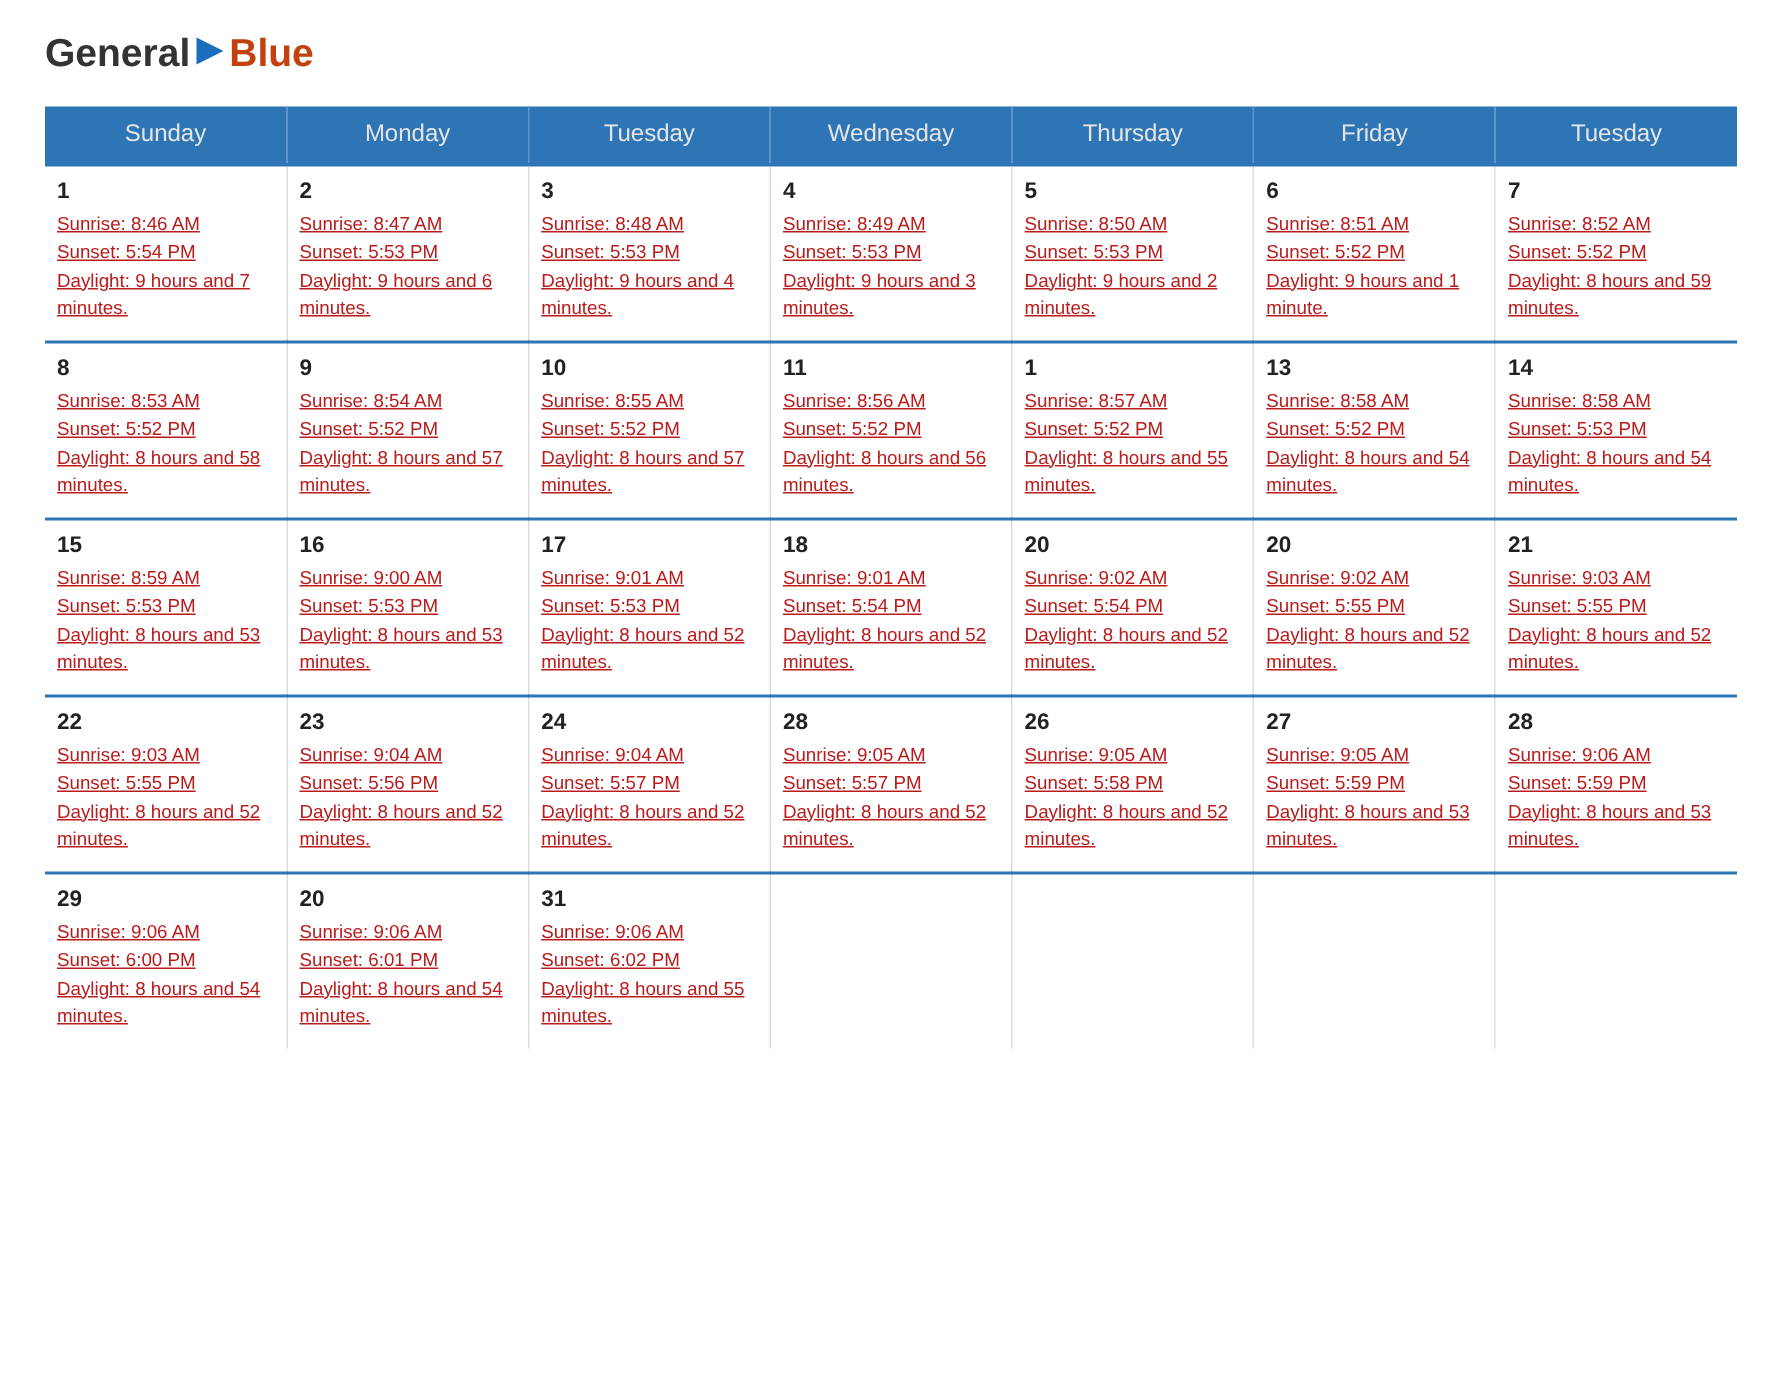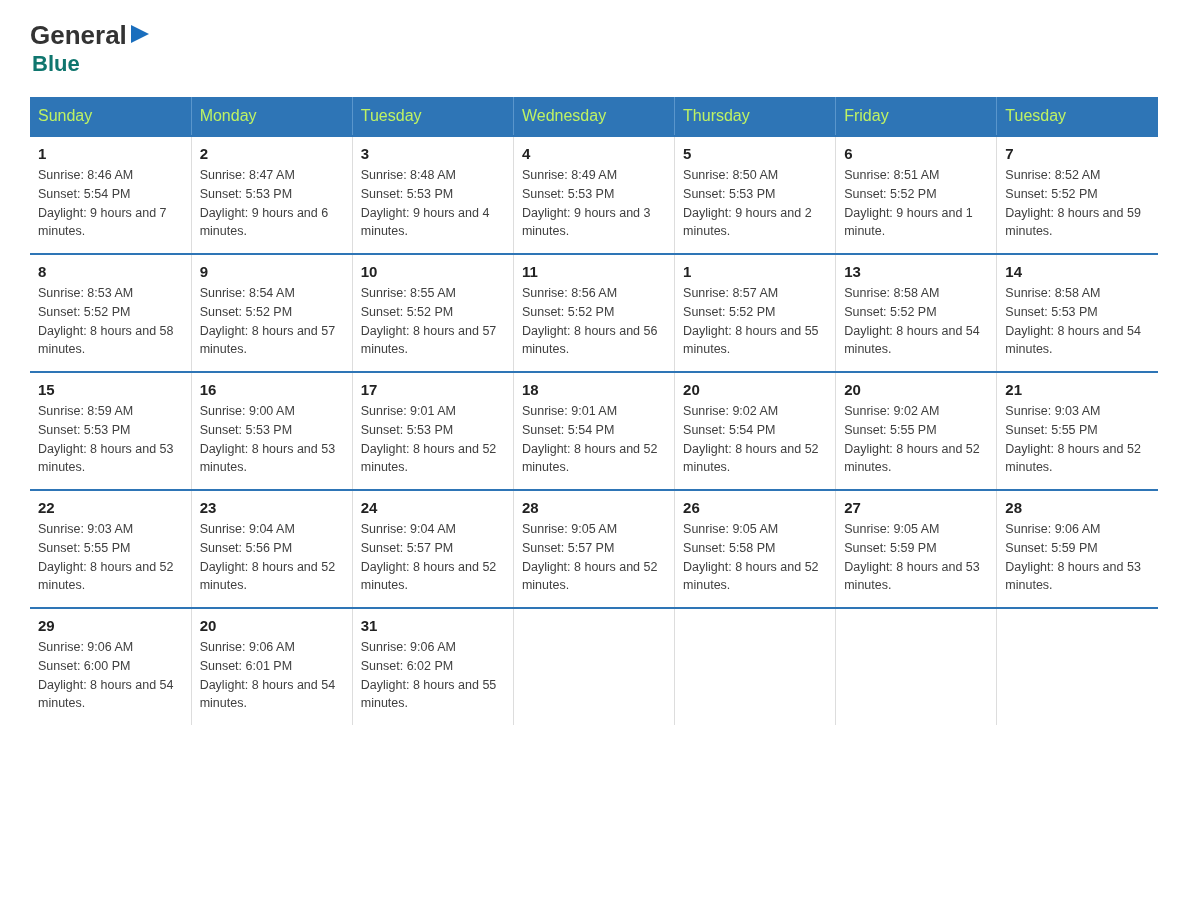--- a/index.html
+++ b/index.html
@@ -11,21 +11,21 @@
       min-height: 918px;
     }
     .header {
       display: flex;
       justify-content: space-between;
       align-items: flex-start;
       margin-bottom: 20px;
     }
     .logo-container {
       display: flex;
-      flex-direction: column;
+      flex-direction: row;
     }
     .logo-line1 {
       display: flex;
       align-items: center;
     }
     .title-section {
       text-align: right;
     }
     .month-title {
       font-size: 52px;
@@ -40,25 +40,25 @@
     }
     table {
       width: 100%;
       border-collapse: collapse;
       table-layout: fixed;
     }
     thead tr {
       background-color: #2e75b6;
     }
     thead th {
-      color: #bef264;
+      color: #e5e5e5;
       font-size: 16px;
       font-weight: normal;
       padding: 10px 8px;
-      text-align: left;
+      text-align: center;
       border-right: 1px solid #5a96cc;
     }
     thead th:last-child {
       border-right: none;
     }
     tbody tr {
       border-top: 2px solid #2e75b6;
     }
     tbody td {
       vertical-align: top;
@@ -74,39 +74,40 @@
     .day-num {
       font-size: 15px;
       font-weight: bold;
       display: block;
       margin-bottom: 4px;
       color: #222;
     }
     .day-info {
       font-size: 12.5px;
       line-height: 1.5;
-      color: #404040;
+      color: #b91c1c;
+      text-decoration: underline;
     }
     tbody tr:last-child td {
       border-bottom: none;
     }
   </style>
 </head>
 <body>
 
 <div class="header">
   <div class="logo-container">
     <div class="logo-line1">
       <span style="font-size:26px;font-weight:bold;color:#333;font-family:Arial,sans-serif;">General</span>
       <svg width="22" height="22" viewBox="0 0 22 22" style="margin-left:2px;margin-top:-4px;">
         <polygon points="2,2 20,11 2,20" fill="#1a6ebd"></polygon>
       </svg>
     </div>
     <div>
-      <span style="font-size:22px;font-weight:bold;color:#0f766e;font-family:Arial,sans-serif;margin-left:2px;">Blue</span>
+      <span style="font-size:26px;font-weight:bold;color:#c2410c;font-family:Arial,sans-serif;margin-left:2px;">Blue</span>
     </div>
   </div>
   <div class="title-section">
     <div class="month-title"></div>
     <div class="location"></div>
   </div>
 </div>
 
 <table>
   <thead>

